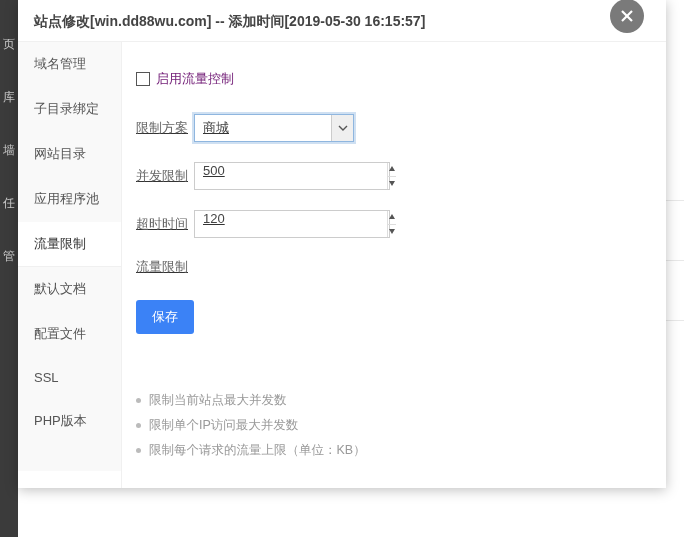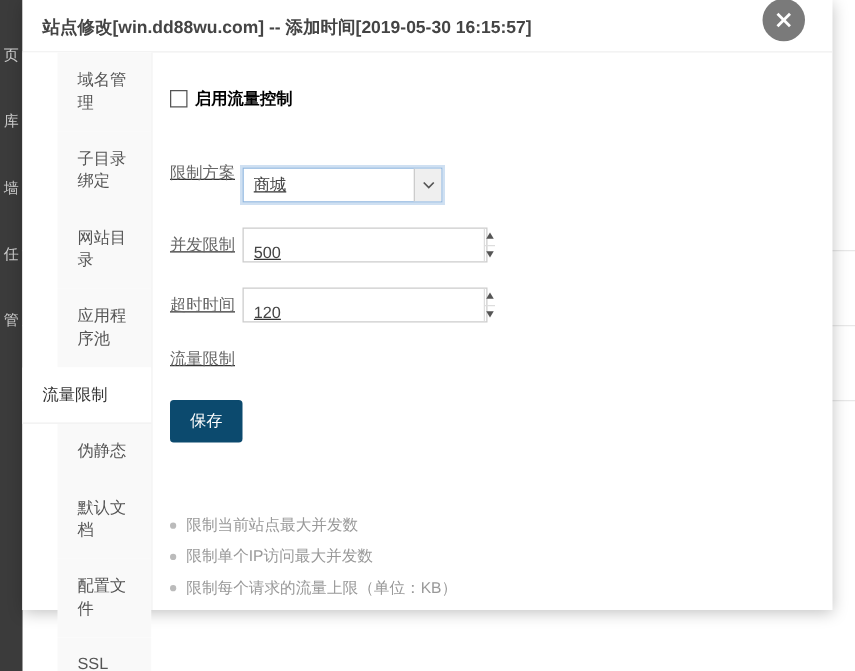--- a/index.html
+++ b/index.html
@@ -41,65 +41,65 @@
   .sidebar-item {
     padding: 13px 16px; font-size: 13px; color:#555; cursor: pointer;
     border-bottom: 1px solid transparent;
   }
   .sidebar-item.active {
     background: #fff; font-weight: normal; color:#333;
     position: relative;
   }
   .sidebar { border-right: 1px solid #f0f0f0; }
   .sidebar-item.active { background:#fff; }
-  .sidebar-item.nonactive { background:#f9f9f9;margin-left:28px; }
+  .sidebar-item.nonactive { background:#f9f9f9; }
   .sidebar-item.just-above-active, .sidebar-item.active { border-bottom:1px solid #f0f0f0;}
   .sidebar-item.active { border-bottom:1px solid #f0f0f0; }
 
   .content { flex:1; padding: 28px 0 0 14px; }
 
   .form-row { display:flex; align-items:center; margin-bottom: 20px; text-decoration: underline; }
   .form-label { width: 58px; color:#666; font-size:13px; }
 
-  .checkbox-row { display:flex; align-items:center; margin-bottom: 26px; gap:6px; color:#000000;font-weight:bold; }
+  .checkbox-row { display:flex; align-items:center; margin-bottom: 26px; gap:6px; color:#701a75; }
   .chk {
     width:14px; height:14px; border:1.5px solid #555; display:inline-block;
   }
 
   .select-wrap {
     width: 160px; height: 28px; border:1px solid #8fb6df;
     box-shadow: 0 0 0 2px rgba(118,166,219,0.35);
-    display:flex; align-items:center; background:#fff;margin-top:20px;
+    display:flex; align-items:center; background:#fff;
   }
   .select-wrap .sel-text { flex:1; padding:0 8px; color:#444; }
   .select-wrap .sel-btn {
     width:22px; height:100%; background:#efefef; border-left:1px solid #ccc;
     display:flex; align-items:center; justify-content:center;
   }
   .select-wrap .sel-btn svg { width:10px; height:10px; }
 
   .num-input {
-    width: 196px; height:28px; border:1px solid #ccc; display:flex; align-items:flex-end;
+    width: 196px; height:28px; border:1px solid #ccc; display:flex; align-items:flex-start;
     background:#fff;
   }
   .num-input input {
     flex:1; border:none; outline:none; padding:0 8px; font-size:13px; color:#444; background:transparent;
   }
   .num-input .spinner {
     width:18px; height:100%; border-left:1px solid #ddd;
     display:flex; flex-direction:column;
   }
   .num-input .spinner div {
     flex:1; display:flex; align-items:center; justify-content:center; cursor:pointer;
   }
   .num-input .spinner div + div { border-top:1px solid #ddd; }
   .num-input .spinner svg { width:8px; height:8px; }
 
   .save-btn {
-    display:inline-block; background:#0c4a6e; color:#fff; border:none;
+    display:inline-block; background:#3b82f6; color:#fff; border:none;
     padding: 8px 16px; font-size:13px; border-radius:3px; cursor:pointer;
     margin: 4px 0 22px 0;
   }
 
   .hints { list-style:none;margin-top:32px; }
   .hints li {
     color:#999; font-size:12.5px; padding:4px 0; display:flex; align-items:center; gap:8px;
   }
   .hints li::before {
     content:""; width:5px; height:5px; border-radius:50%; background:#bbb; display:inline-block;
@@ -130,21 +130,20 @@
 
   <div class="modal-header">站点修改[win.dd88wu.com] -- 添加时间[2019-05-30 16:15:57]</div>
 
   <div class="modal-body">
     <div class="sidebar">
       <div class="sidebar-item nonactive"><span>域名管理</span></div>
       <div class="sidebar-item nonactive"><span>子目录绑定</span></div>
       <div class="sidebar-item nonactive"><span>网站目录</span></div>
       <div class="sidebar-item nonactive"><span>应用程序池</span></div>
       <div class="sidebar-item active"><span>流量限制</span></div>
-      <div class="sidebar-item nonactive"><span>伪静态</span></div>
       <div class="sidebar-item nonactive"><span>默认文档</span></div>
       <div class="sidebar-item nonactive"><span>配置文件</span></div>
       <div class="sidebar-item nonactive"><span>SSL</span></div>
       <div class="sidebar-item nonactive"><span>PHP版本</span></div>
       <div class="sidebar-item nonactive"></div>
     </div>
 
     <div class="content">
 
       <div class="checkbox-row">

